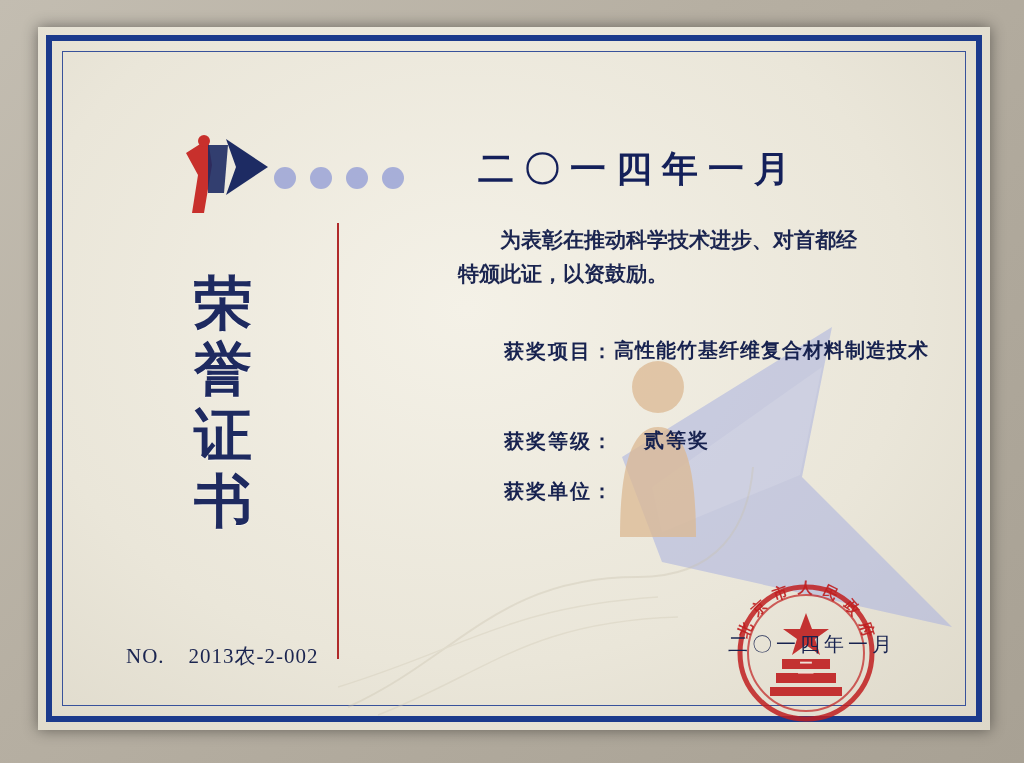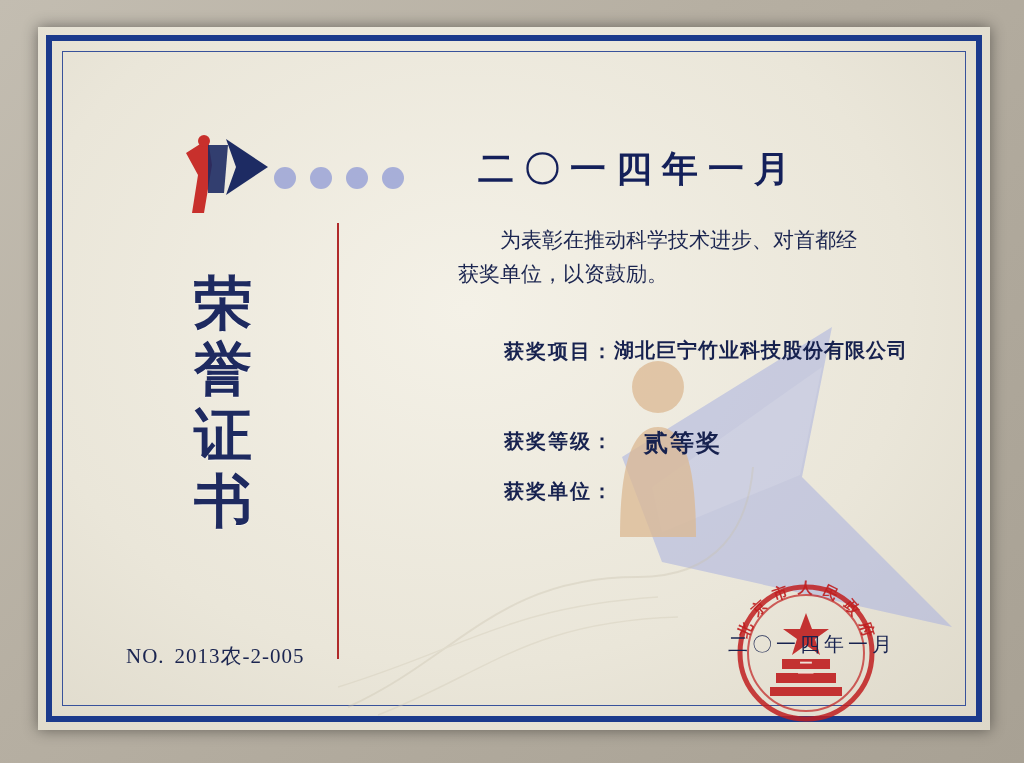--- a/index.html
+++ b/index.html
@@ -136,21 +136,21 @@
     position: absolute;
     left: 420px;
     top: 196px;
     width: 512px;
     font-family: "DejaVu Serif", serif;
     font-size: 21px;
     line-height: 1.62;
     color: #1b2550;
     text-indent: 0;
   }
-  #body-text p { margin: 0; }
+  #body-text p { margin: 0; font-weight: bold; }
   #body-text p.first { text-indent: 42px; }
 
   .field {
     position: absolute;
     display: flex;
     align-items: flex-start;
     font-family: "DejaVu Serif", serif;
     color: #17224f;
     text-align: center;
   }
@@ -162,21 +162,21 @@
     padding-top: 1px;
   }
   .field .fvalue {
     font-weight: 700;
   }
 
   #field-project { left: 466px; top: 310px; width: 470px; }
   #field-project .fvalue { font-size: 20px; letter-spacing: 1px; }
 
   #field-level { left: 466px; top: 400px; gap: 30px; }
-  #field-level .fvalue { font-size: 24px; letter-spacing: 2px; }
+  #field-level .fvalue { font-size: 20px; letter-spacing: 2px; }
 
   #field-units { left: 466px; top: 450px; width: 470px; }
   #field-units .fvalue {
     font-size: 14.5px;
     line-height: 1.85;
     font-weight: 700;
     letter-spacing: .3px;
     color: #17224f;
   }
 
@@ -192,21 +192,21 @@
   
   #serial {
     position: absolute;
     left: 88px;
     bottom: 60px;
     font-family: "Liberation Serif", serif;
     font-size: 21px;
     color: #1b2550;
     letter-spacing: 1px;
   }
-  #serial .no-label { margin-right: 10px; }
+  #serial .no-label { margin-right: 24px; }
   #date {
     position: absolute;
     left: 690px;
     bottom: 72px;
     font-family: "DejaVu Serif", serif;
     font-size: 20px;
     letter-spacing: 4px;
     color: #17224f;
   }
 </style>
@@ -256,26 +256,26 @@
       <span>荣</span>
       <span>誉</span>
       <span>证</span>
       <span>书</span>
     </div>
 
     <div id="main-title">二〇一四年一月</div>
 
     <div id="body-text">
       <p class="first">为表彰在推动科学技术进步、对首都经</p>
-      <p>获奖单位，以资鼓励。</p>
+      <p>特颁此证，以资鼓励。</p>
     </div>
 
     <div class="field" id="field-project">
       <div class="flabel">获奖项目：</div>
-      <div class="fvalue">湖北巨宁竹业科技股份有限公司</div>
+      <div class="fvalue">高性能竹基纤维复合材料制造技术</div>
     </div>
 
     <div class="field" id="field-level">
       <div class="flabel">获奖等级：</div>
       <div class="fvalue">贰等奖</div>
     </div>
 
     <div class="field" id="field-units">
       <div class="flabel">获奖单位：</div>
     </div>
@@ -293,19 +293,19 @@
       <g opacity=".9">
         <polygon points="80,40 86,56 103,56 89,66 94,82 80,72 66,82 71,66 57,56 74,56" fill="#c01f20"></polygon>
         <rect x="56" y="86" width="48" height="10" fill="#c01f20"></rect>
         <rect x="50" y="100" width="60" height="10" fill="#c01f20"></rect>
         <rect x="44" y="114" width="72" height="9" fill="#c01f20"></rect>
         <text x="80" y="100" text-anchor="middle" font-family="DejaVu Serif, serif" font-size="16" fill="#f3e2d8" font-weight="bold">二</text>
       </g>
     </svg>
 
     <div id="serial">
-      <span class="no-label">NO.</span><span>2013农-2-005</span>
+      <span class="no-label">NO.</span><span>2013农-2-002</span>
     </div>
 
     <div id="date">二〇一四年一月</div>
 
   </div>
 </div>
 
 </body></html>

